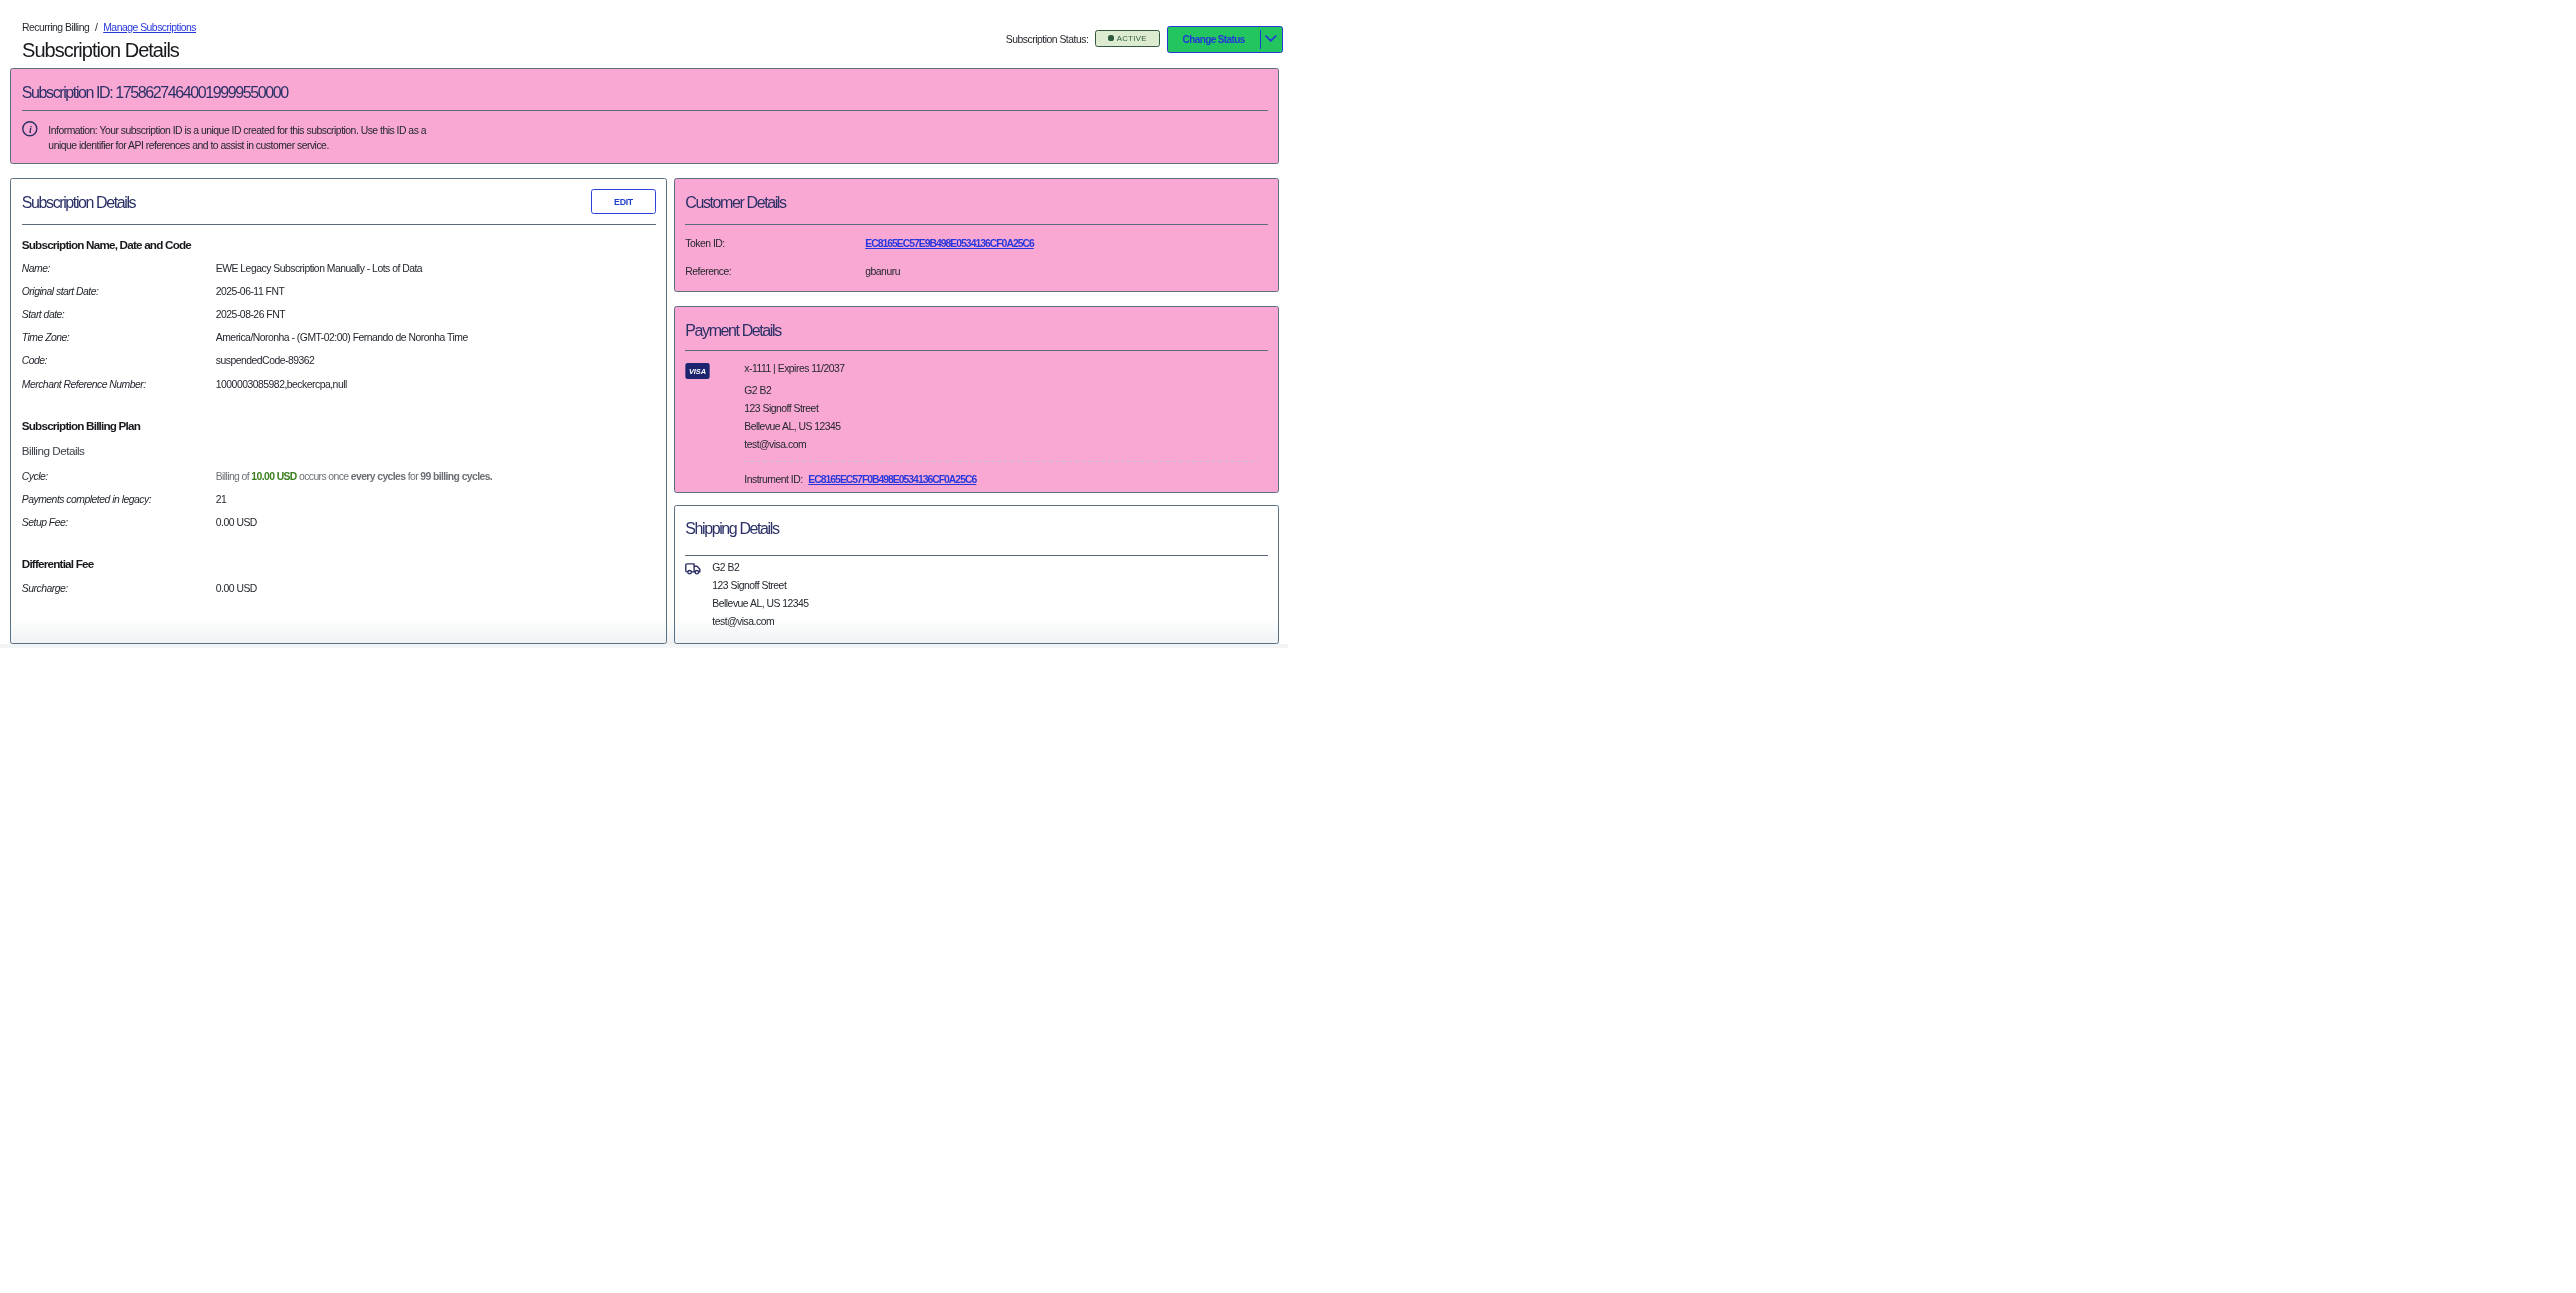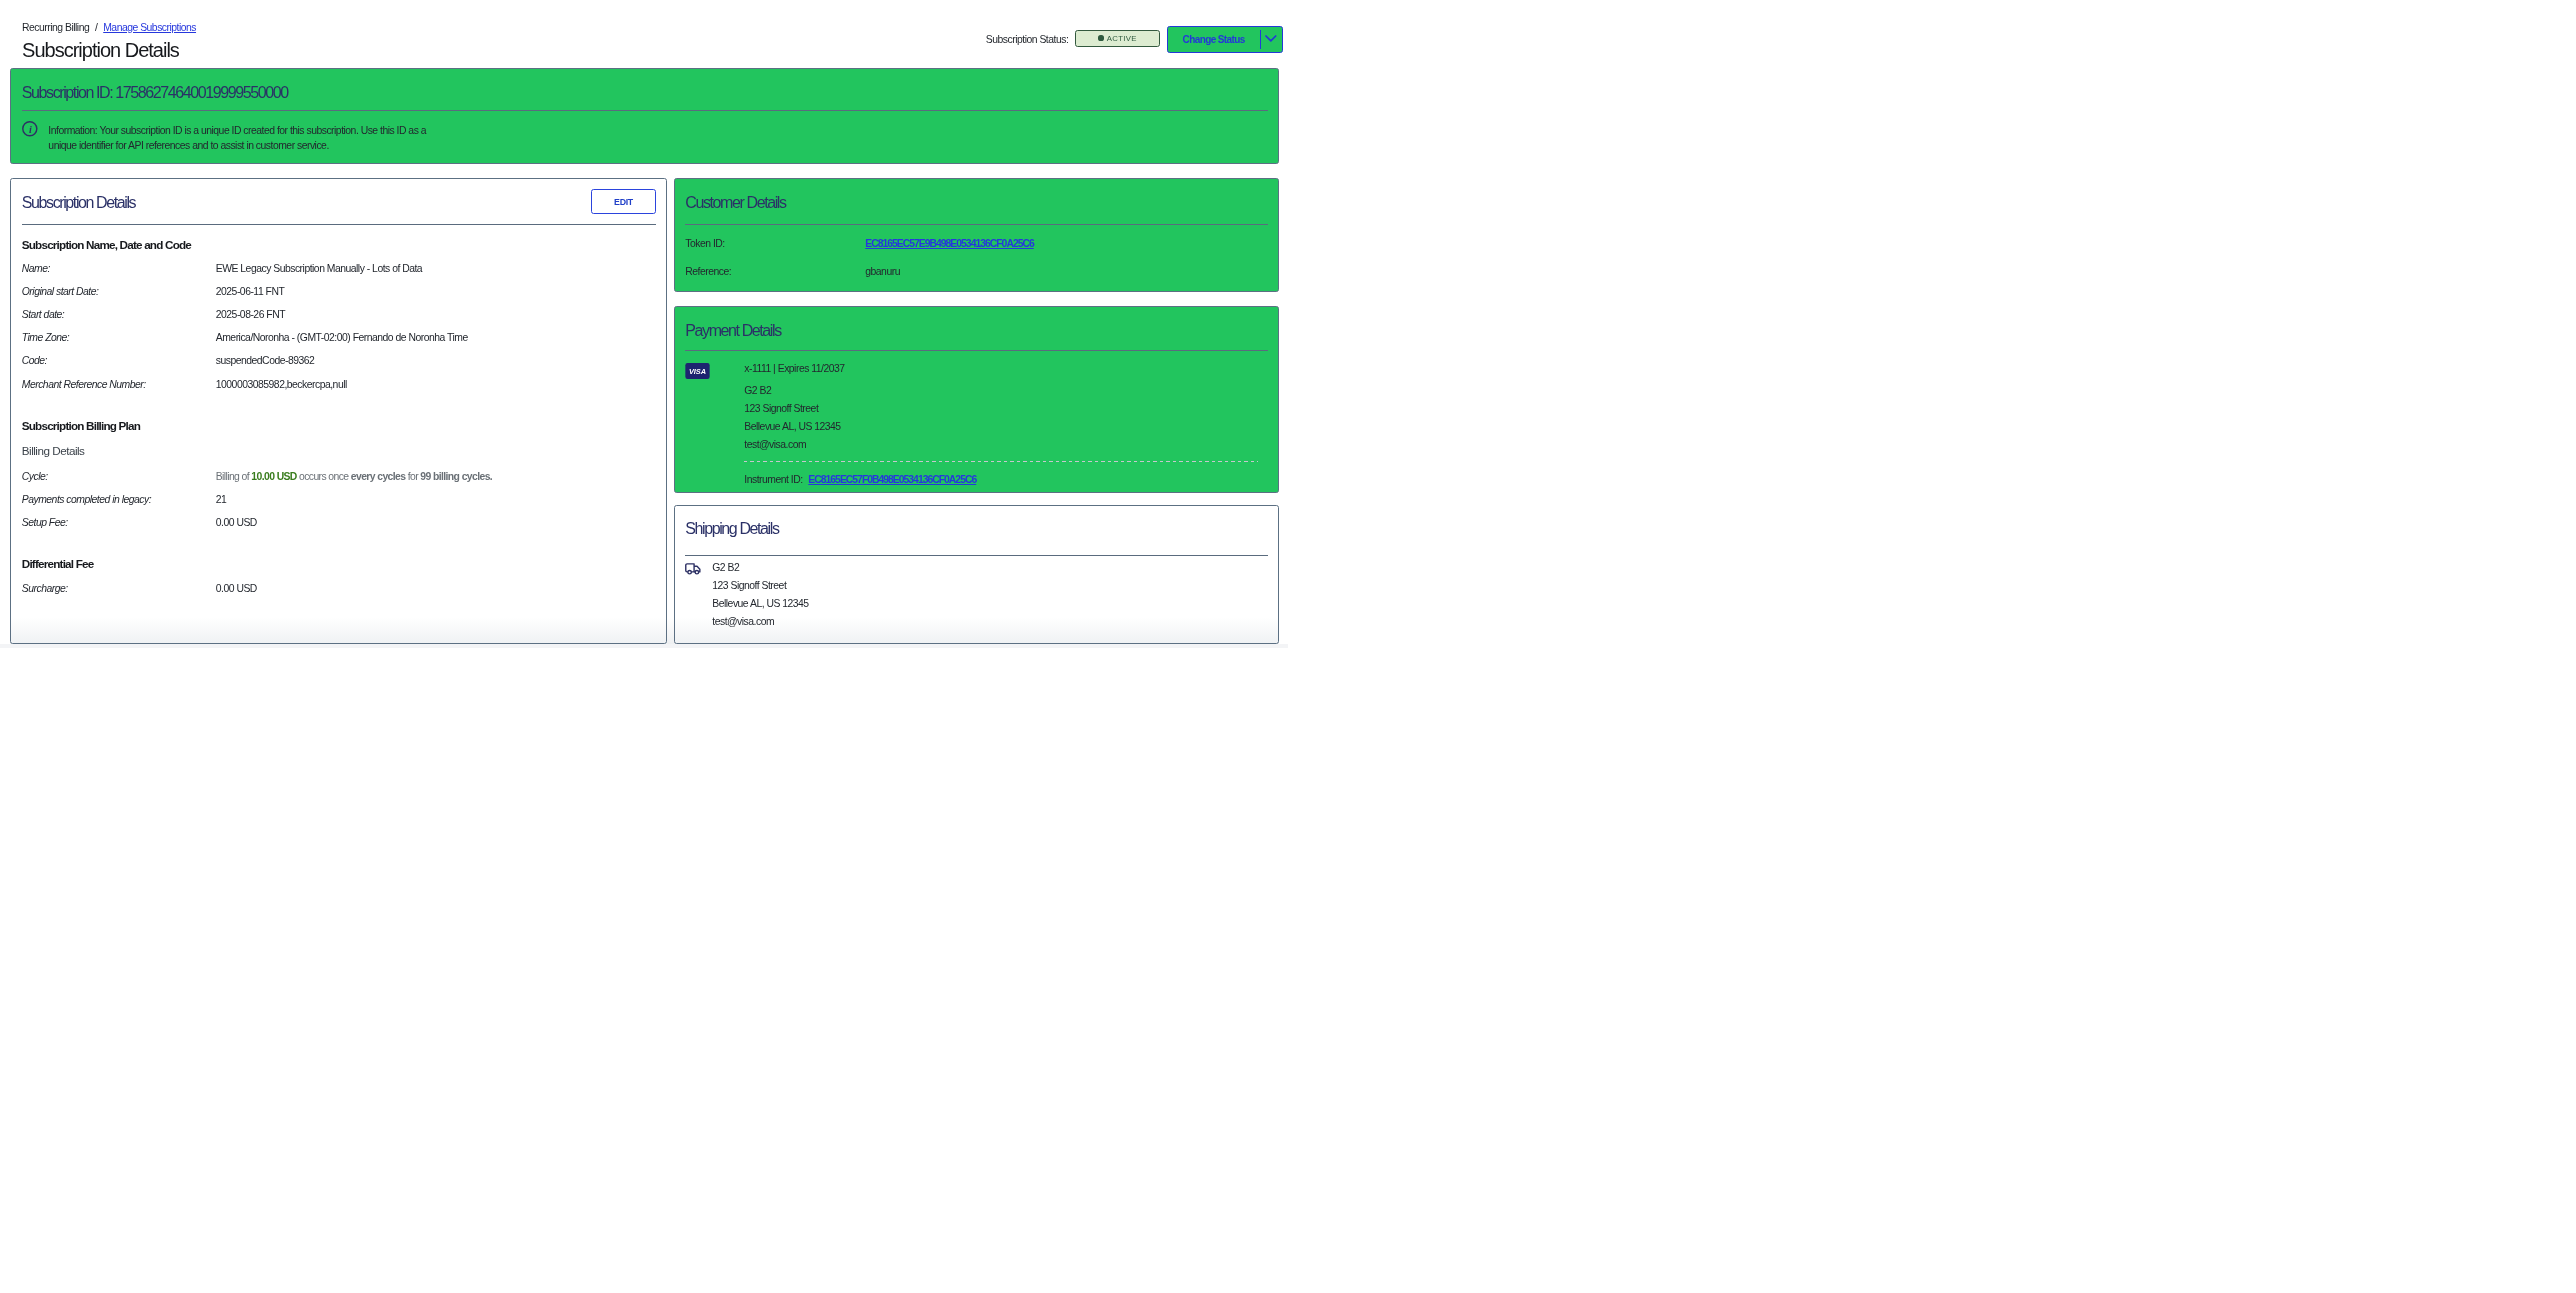--- a/index.html
+++ b/index.html
@@ -13,28 +13,28 @@
   width: 1288px;
 }
 a { color: #2637dd; }
 .container { position: relative; padding: 0 9px 0 10.4px; }
 
 .crumbs { margin: 20px 0 0 11.7px; line-height: 15.6px; font-size: 10.4px; color:#1f2329; }
 .crumbs .sep { margin: 0 5.8px; }
 h1 { font-size: 20px; font-weight: 400; letter-spacing: -1px; color: #17191d; margin: 1.3px 0 0 11.7px; line-height: 26px; }
 .statusrow { position: absolute; top: 5.8px; right: 5.2px; display: flex; align-items: center; height: 27px; }
 .statuslabel { color:#1f2329; margin-right: 7.1px; }
-.chip { display: inline-flex; align-items: center; height: 17px; padding: 0 22px; background: #ddecd1; border: 0.6px solid #33593e; border-radius: 2.6px; color: #2e5a3e; font-size: 7.8px; letter-spacing: 0.3px; position: relative; top: -1.3px; }
+.chip { display: inline-flex; align-items: center; height: 17px; padding: 0 12px; background: #ddecd1; border: 0.6px solid #33593e; border-radius: 2.6px; color: #2e5a3e; font-size: 7.8px; letter-spacing: 0.3px; position: relative; top: -1.3px; }
 .chip .dot { width: 5.2px; height: 5.2px; border-radius: 50%; background: #2e5a3e; margin-right: 3.2px; }
 .csbtn { margin-left: 7.1px; width: 116px; height: 27px; border: 1.3px solid #2438d8; border-radius: 2.6px; background: #22c55e; display: flex; align-items: stretch; color: #2438d8; }
 .cslabel { flex: 1; display: flex; align-items: center; justify-content: center; font-weight: bold; font-size: 10px; letter-spacing: -0.6px; }
 .cssep { width: 1.3px; background: #2438d8; margin: 3.2px 0; }
 .cschev { width: 21px; display: flex; align-items: center; justify-content: center; }
 
-.card { border: 0.6px solid #5c7083; border-radius: 2.6px; background: #22c55e; }
+.card { border: 0.6px solid #5c7083; border-radius: 2.6px; background: #f9a8d4; }
 .idcard { margin-top: 5.2px; height: 96px; padding: 0 10.4px; }
 h2 { font-size: 16px; font-weight: 400; color: #2b3167; letter-spacing: -1.4px; margin: 12.7px 0 0 0; line-height: 22px; }
 .hr { border-top: 0.6px solid #5a6b7e; height: 0; }
 .idcard .hr { margin-top: 6.2px; }
 .setA { margin-top: 6.5px; }
 .inforow { display: flex; margin-top: 11.7px; }
 .inforow svg { flex: 0 0 auto; margin: -1.3px 0 0 0.6px; }
 .infotext { margin-left: 10.4px; line-height: 15px; color: #23272e; }
 
 .grid { display: grid; grid-template-columns: 657px 605px; column-gap: 6.5px; margin-top: 14.3px; background: linear-gradient(rgba(240,242,244,0) calc(100% - 26px), #eef0f2); }

